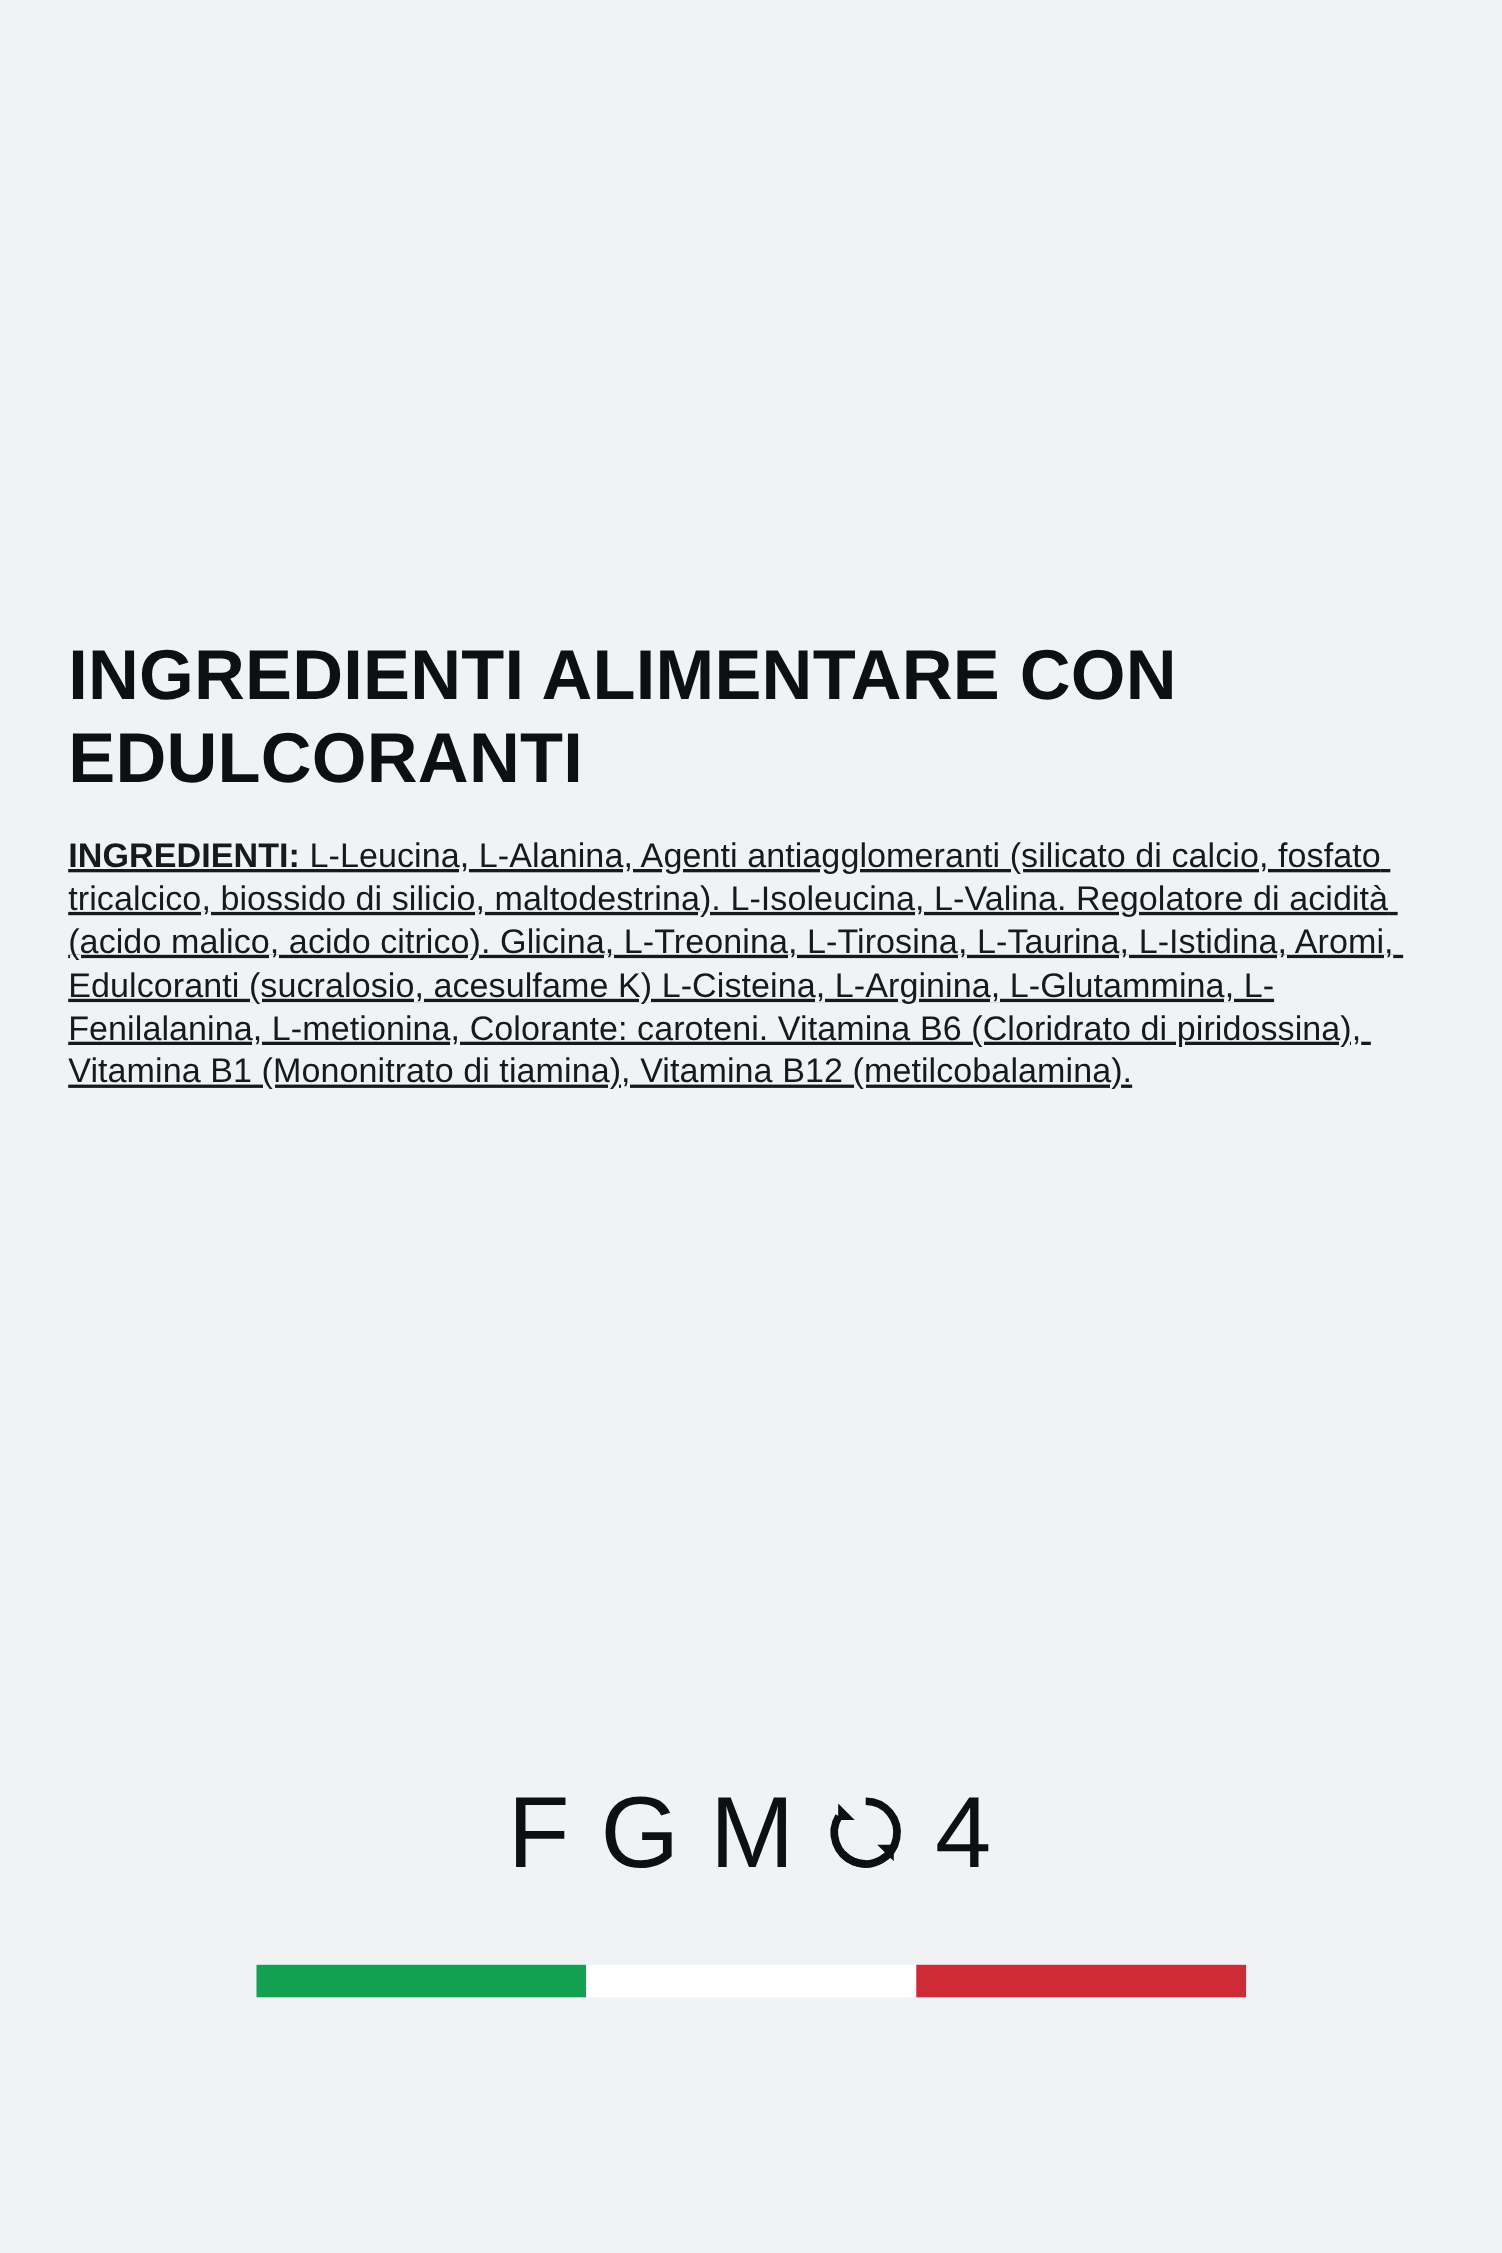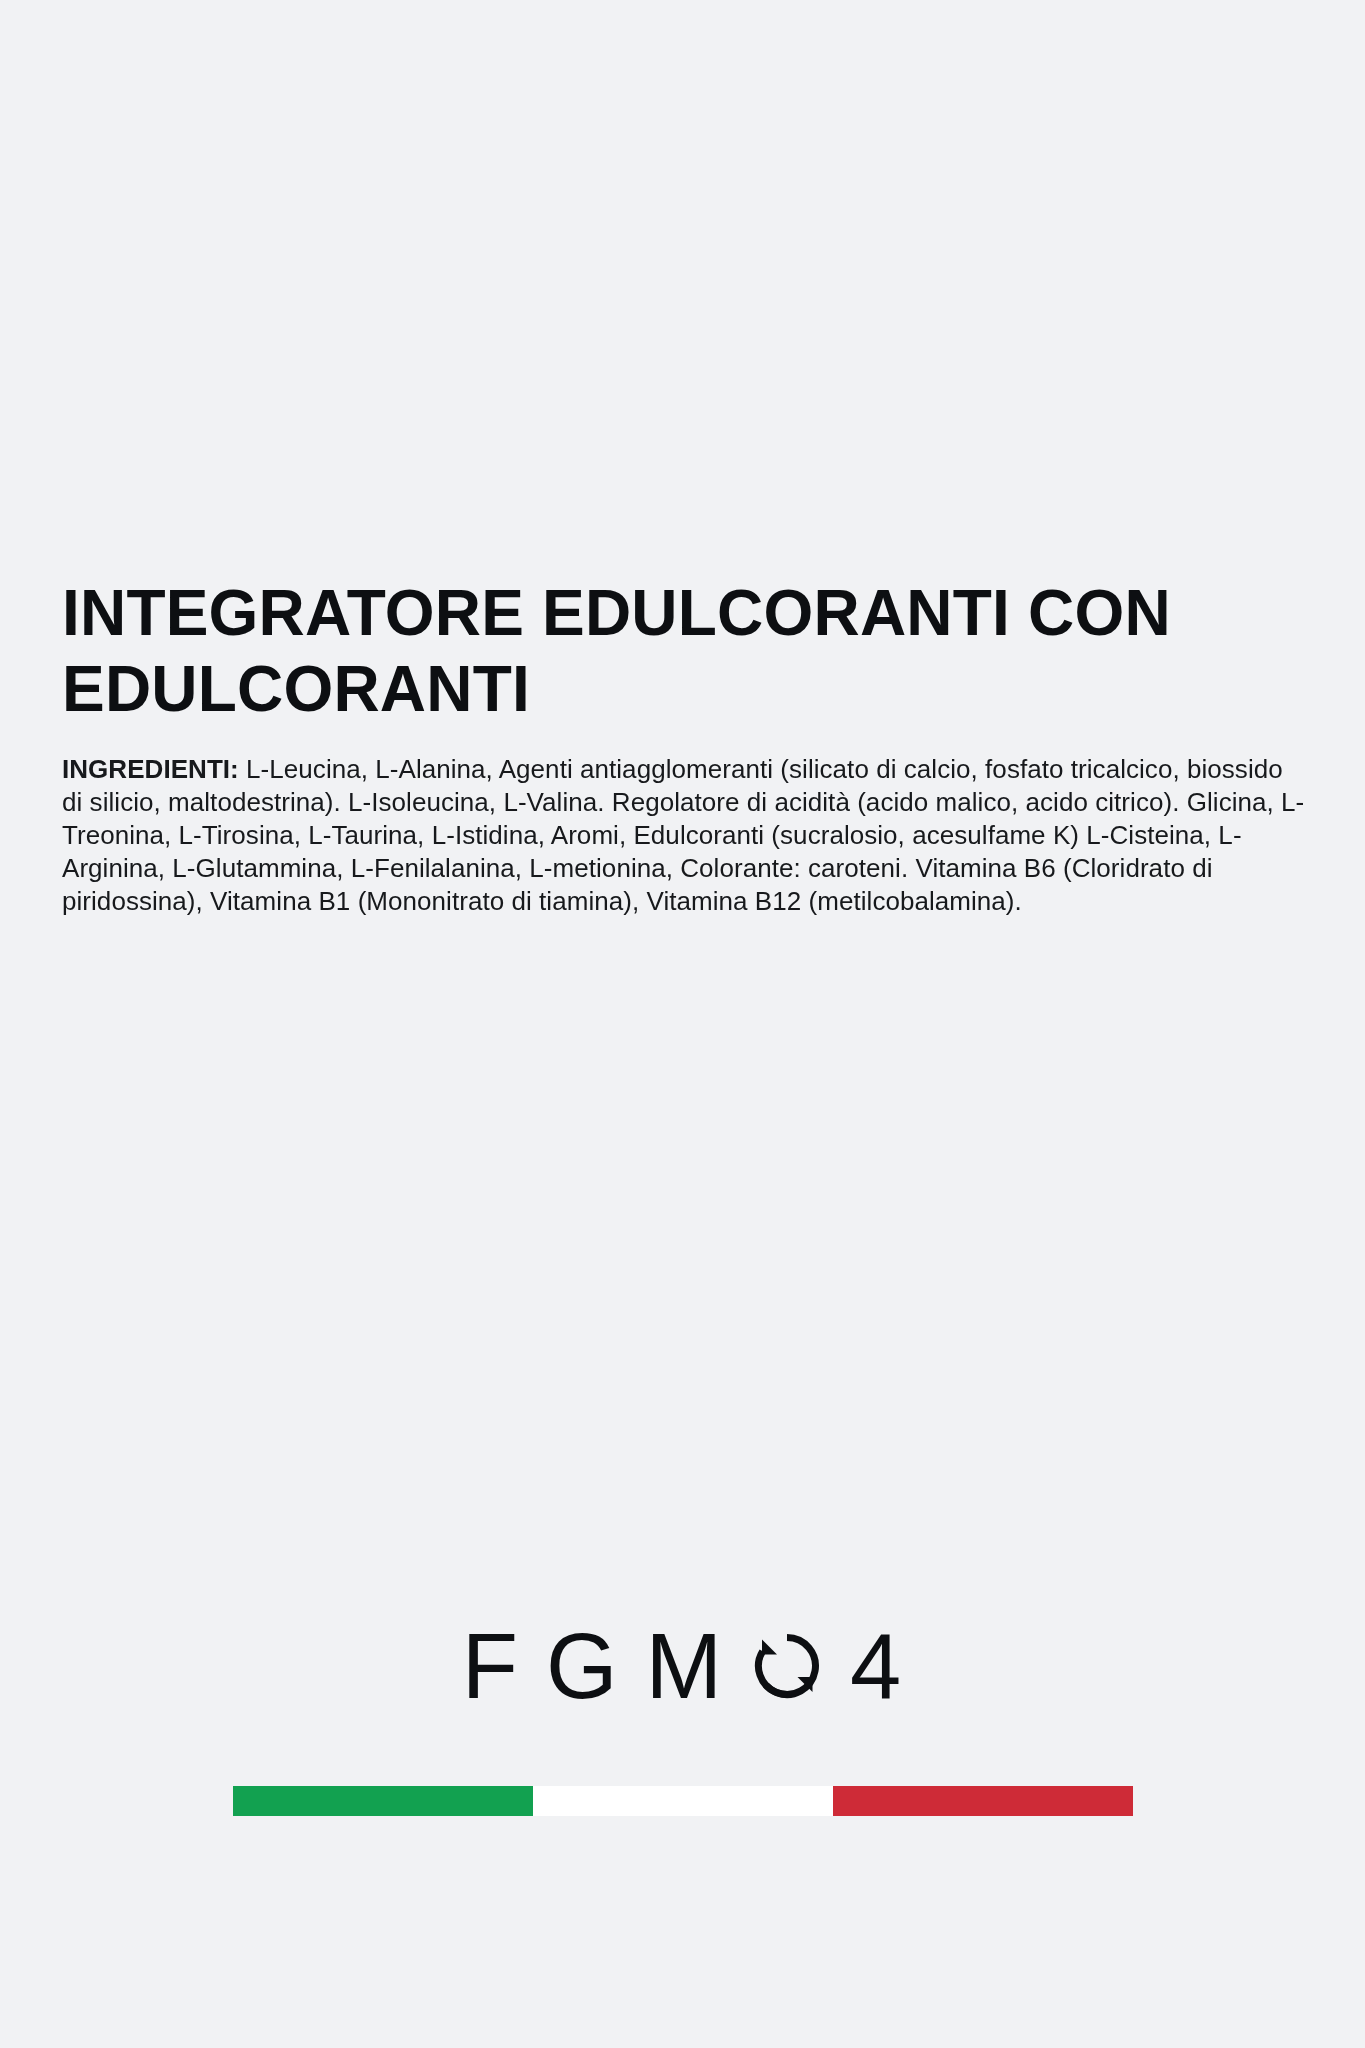--- a/index.html
+++ b/index.html
@@ -29,26 +29,27 @@
   .title {
     font-size: 64px;
     line-height: 1.18;
     font-weight: 700;
     letter-spacing: 0.2px;
     margin: 0;
     color: #0d0f12;
     max-width: 1255px;
   }
   .ingredients {
-    font-size: 26px;
+    font-size: 31px;
     line-height: 1.265;
     color: #17191c;
     letter-spacing: 0.05px;
     max-width: 1275px;
     white-space: pre-wrap;
+    text-decoration: underline;
   }
   .ingredients .lbl {
     font-weight: 700;
   }
   .allergens {
     margin-top: 0px;
     font-size: 36.5px;
     line-height: 1.265;
     color: #17191c;
     letter-spacing: 0.05px;
@@ -99,21 +100,21 @@
     height: 100%;
   }
 </style>
 </head>
 <body>
 
 <div class="page">
 
   <div class="content">
 
-    <h1 class="title">INTEGRATORE EDULCORANTI CON EDULCORANTI</h1>
+    <h1 class="title">INGREDIENTI ALIMENTARE CON EDULCORANTI</h1>
 
     <p class="ingredients"><span class="lbl">INGREDIENTI:</span><span> L-Leucina, L-Alanina, Agenti antiagglomeranti (silicato di calcio, fosfato tricalcico, biossido di silicio, maltodestrina). L-Isoleucina, L-Valina. Regolatore di acidità (acido malico, acido citrico). Glicina, L-Treonina, L-Tirosina, L-Taurina, L-Istidina, Aromi, Edulcoranti (sucralosio, acesulfame K) L-Cisteina, L-Arginina, L-Glutammina, L-Fenilalanina, L-metionina, Colorante: caroteni. Vitamina B6 (Cloridrato di piridossina), Vitamina B1 (Mononitrato di tiamina), Vitamina B12 (metilcobalamina).</span></p>
 
 
   </div>
 
   <div class="brand-wrap">
 
     <div class="brand">
       <span class="letter">F</span>

